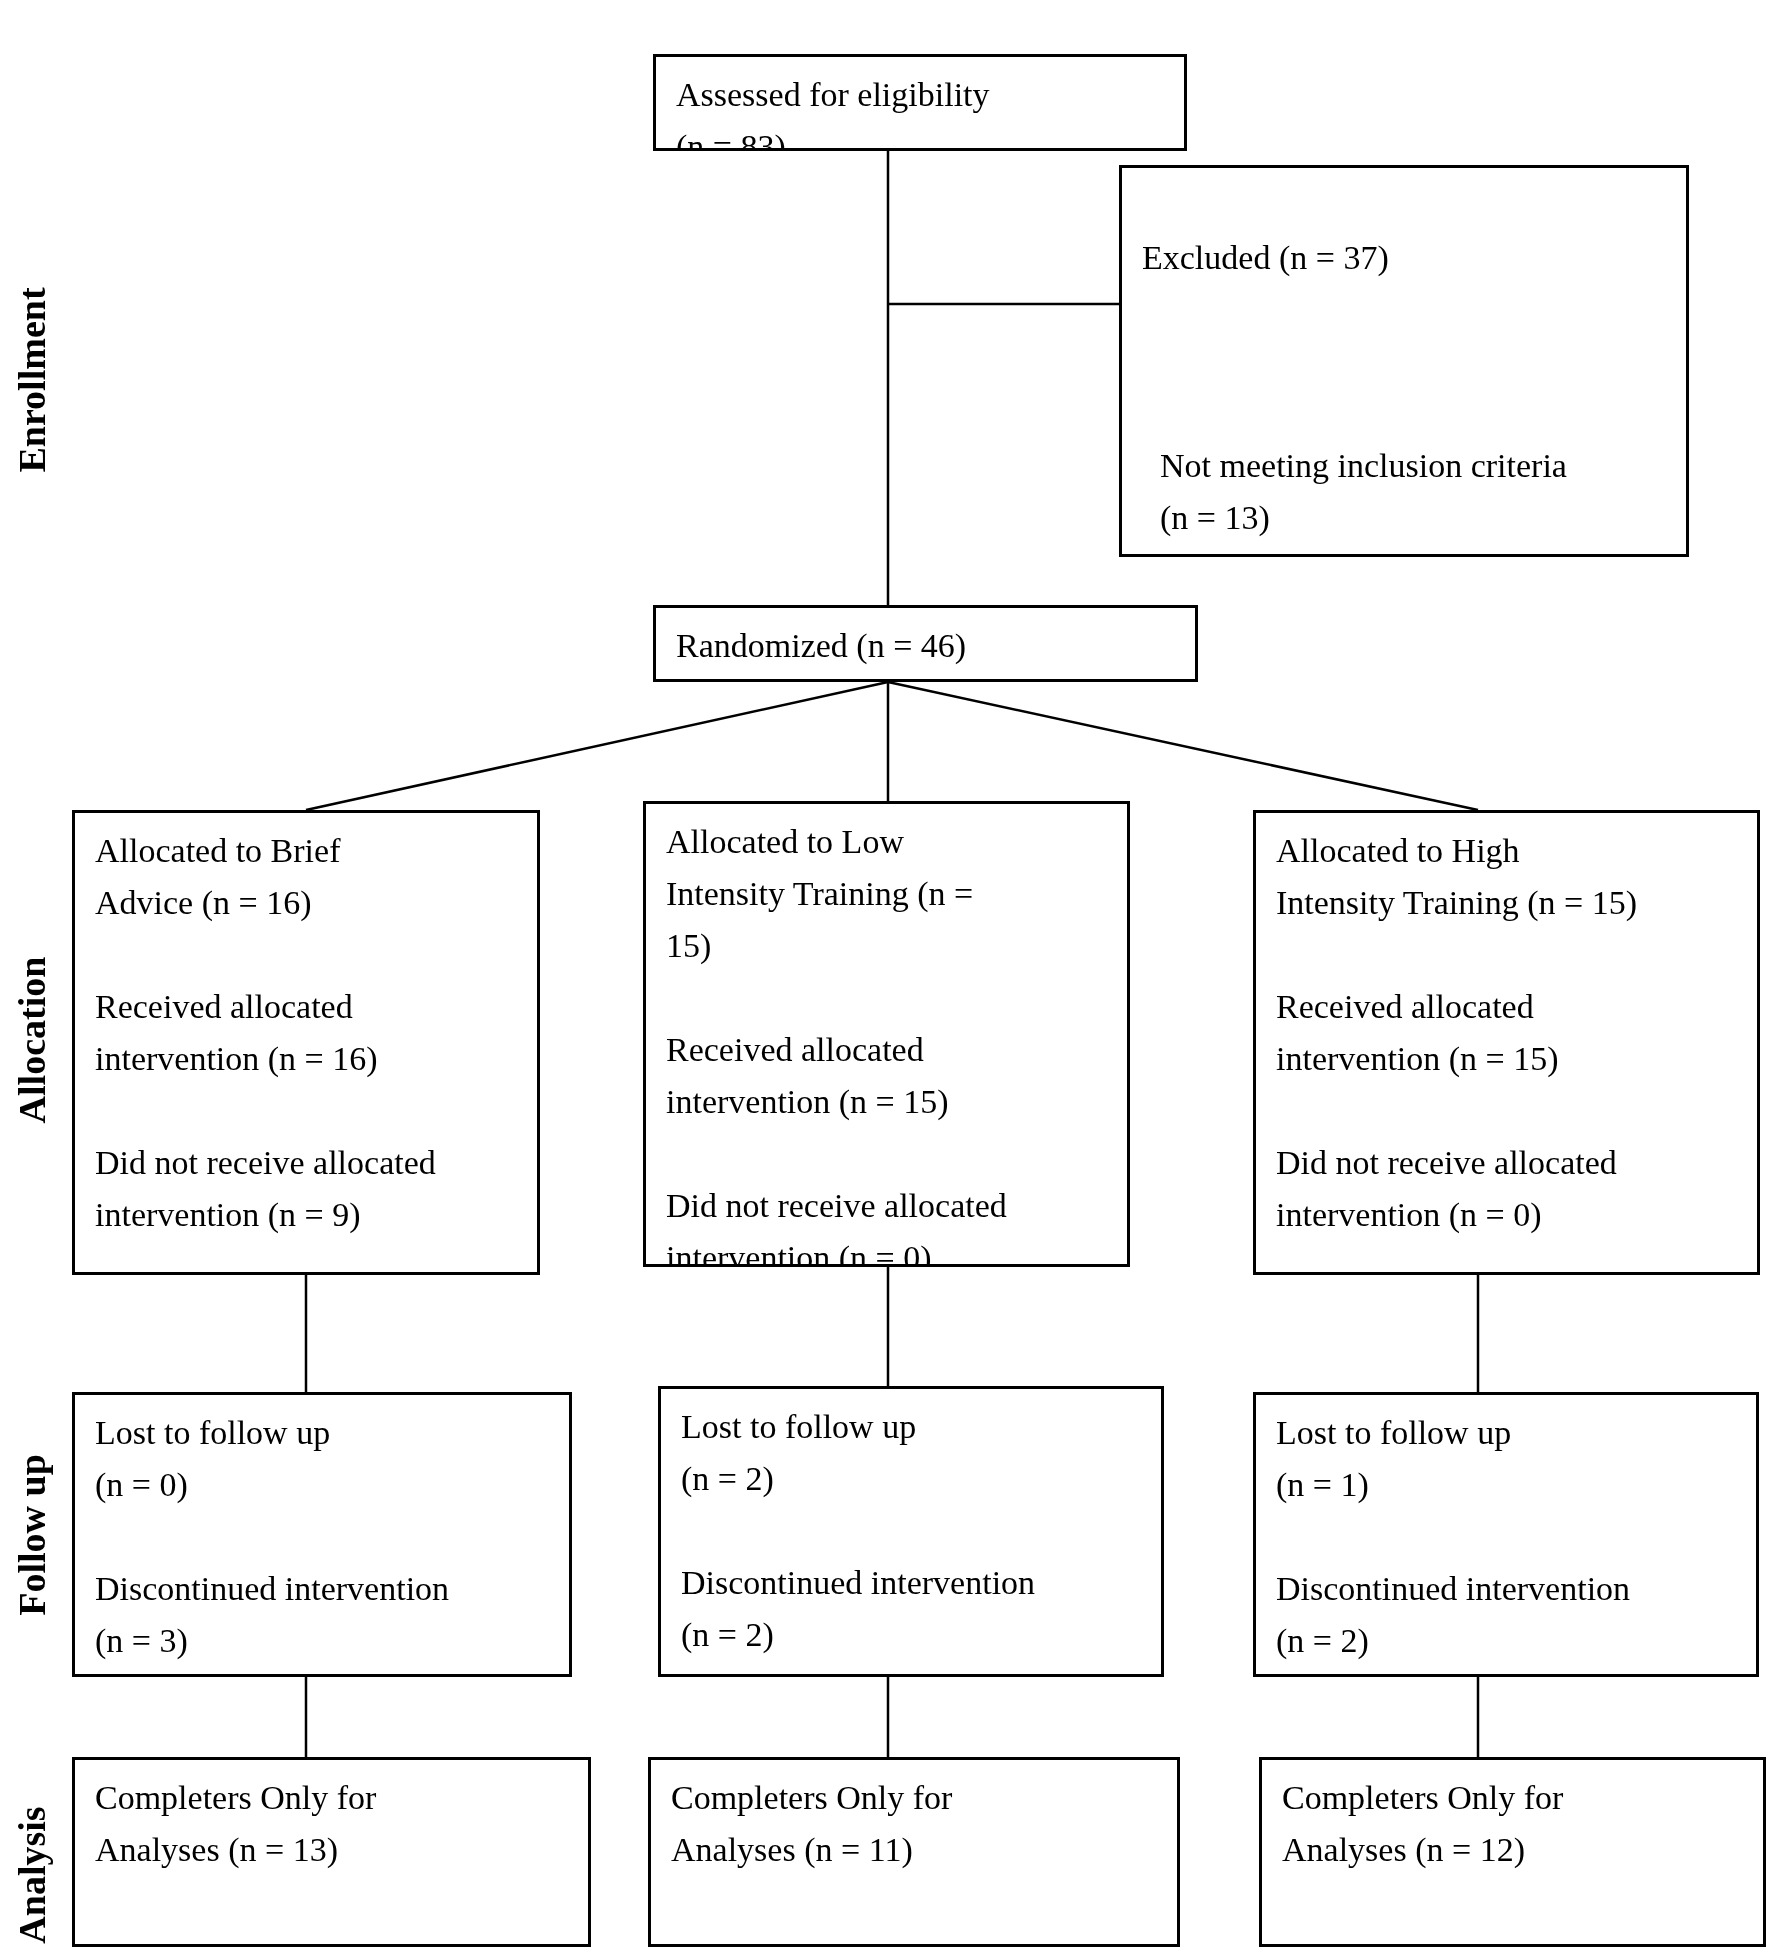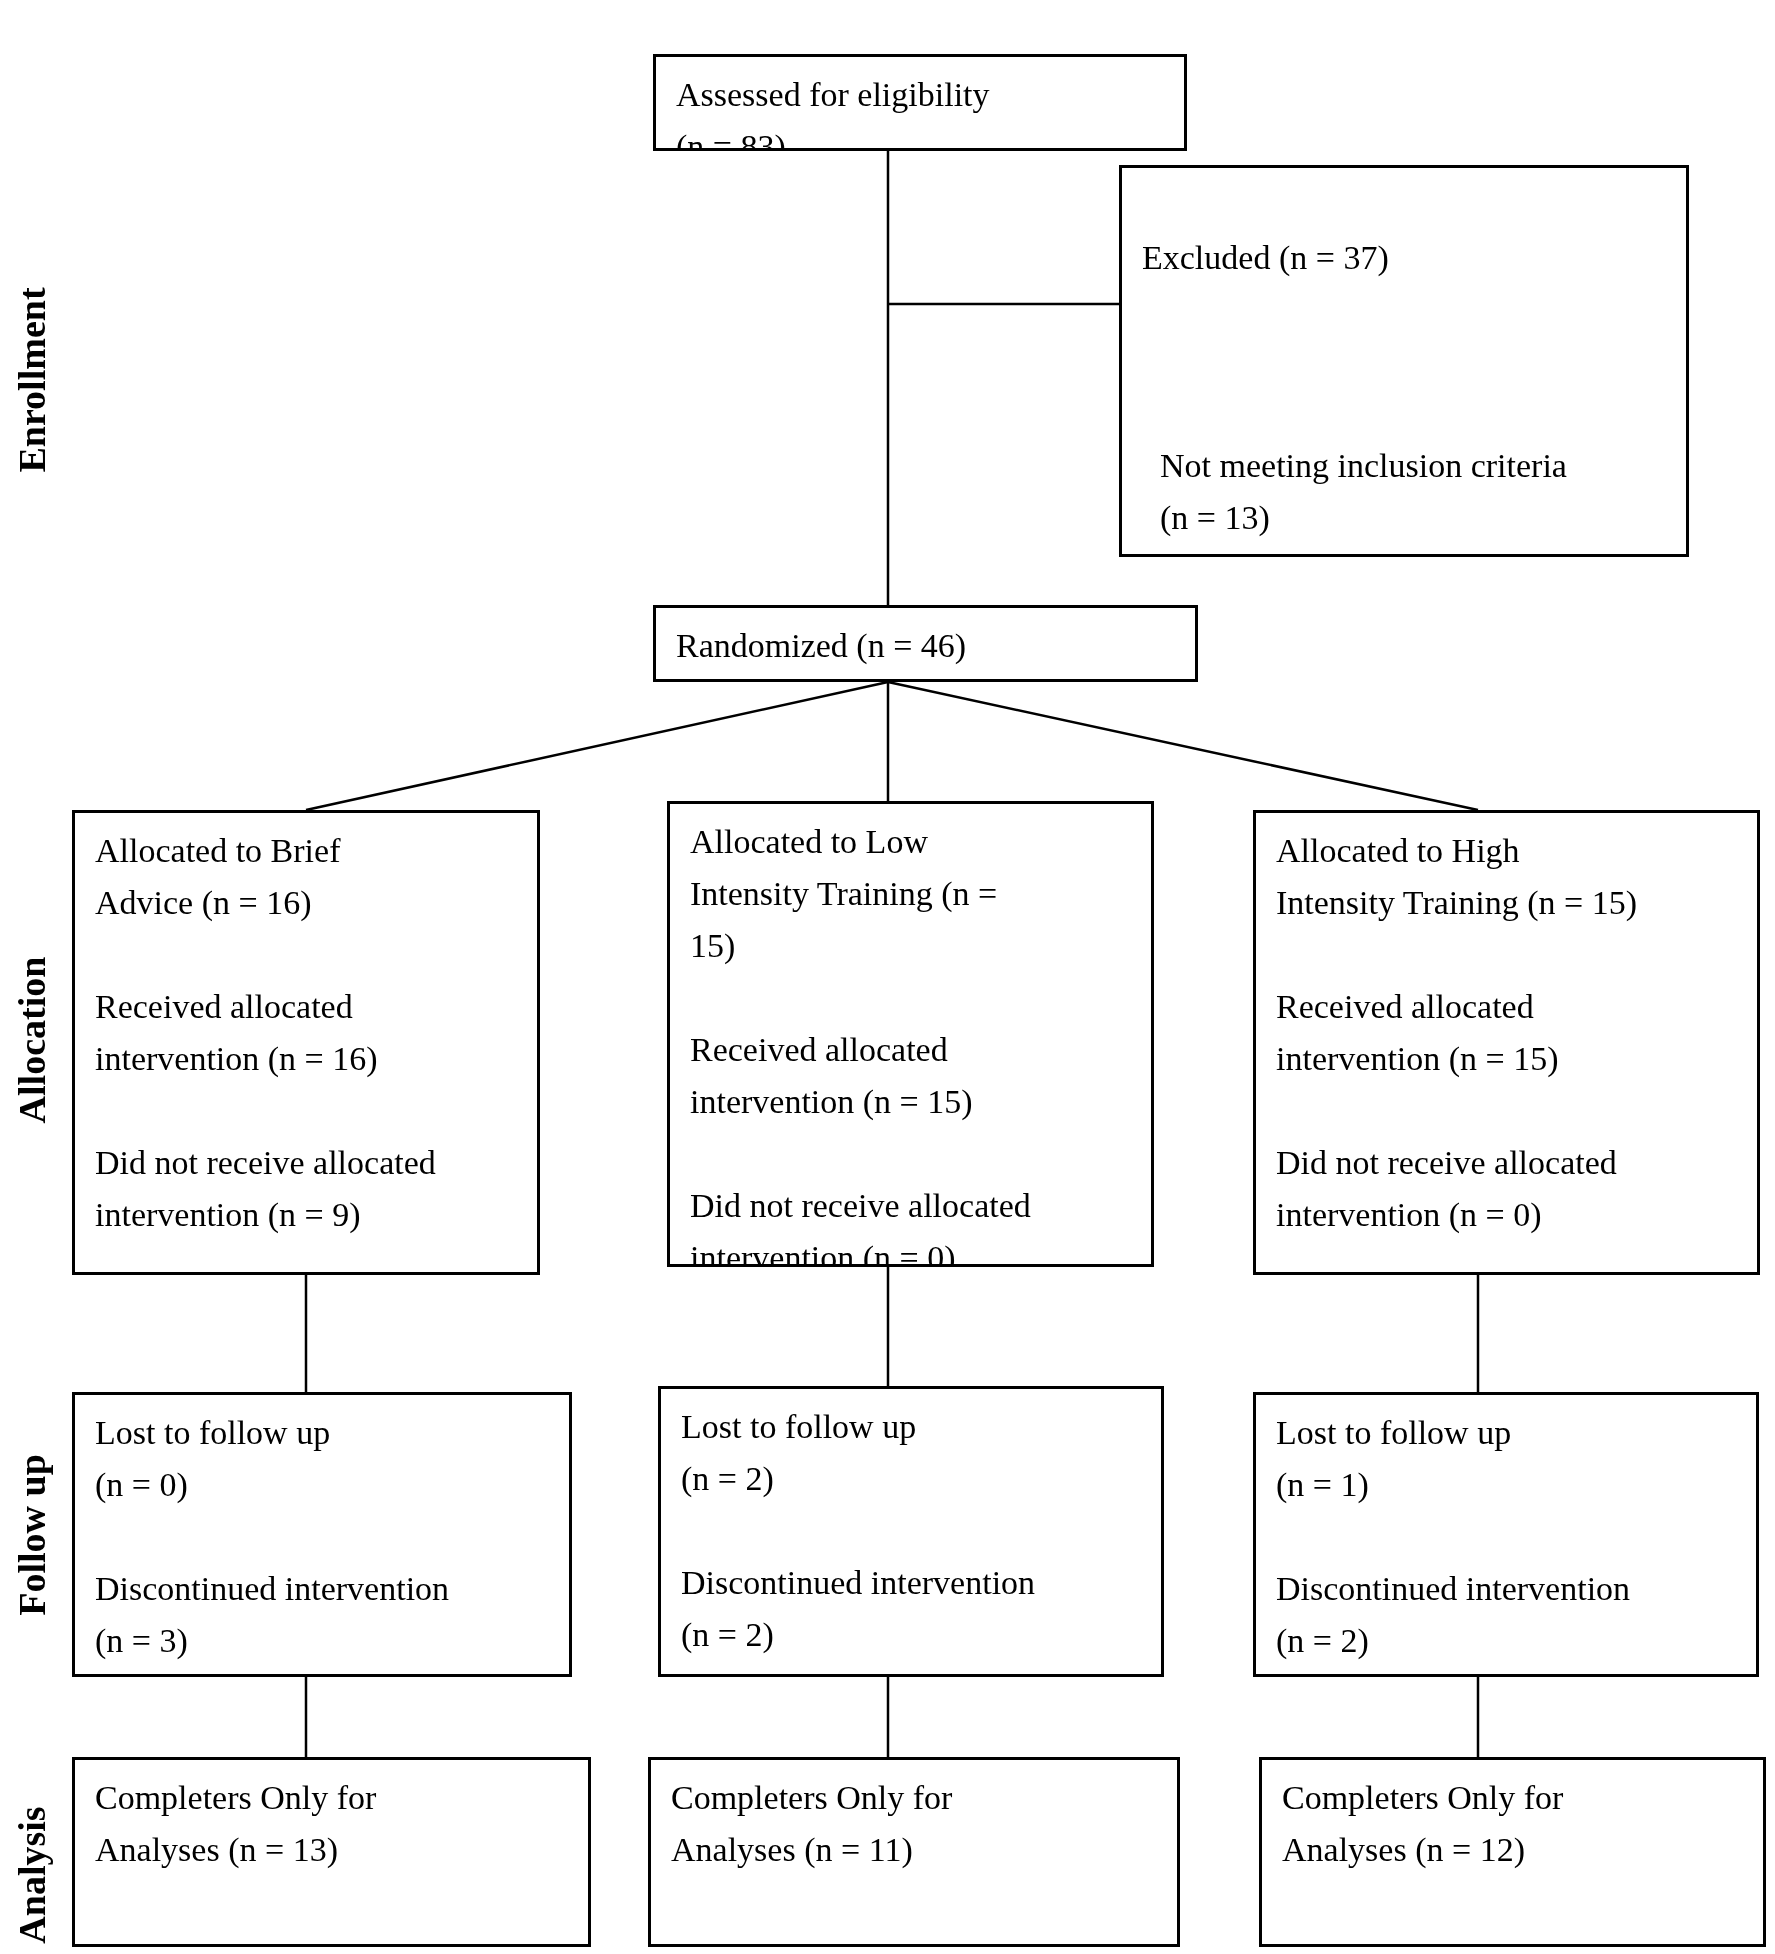--- a/index.html
+++ b/index.html
@@ -86,21 +86,21 @@
   <div class="box" style="left:653px; top:605px; width:545px; height:77px;">Randomized (n = 46)</div>
 
   <div class="box" style="left:72px; top:810px; width:468px; height:465px;">Allocated to Brief
 Advice (n = 16)
 
 Received allocated
 intervention (n = 16)
 
 Did not receive allocated
 intervention (n = 9)</div>
-  <div class="box" style="left:643px; top:801px; width:487px; height:466px;margin-left:24px;">Allocated to Low
+  <div class="box" style="left:643px; top:801px; width:487px; height:466px;">Allocated to Low
 Intensity Training (n =
 15)
 
 Received allocated
 intervention (n = 15)
 
 Did not receive allocated
 intervention (n = 0)</div>
   <div class="box" style="left:1225px; top:810px; width:507px; height:465px;margin-left:28px;">Allocated to High
 Intensity Training (n = 15)

